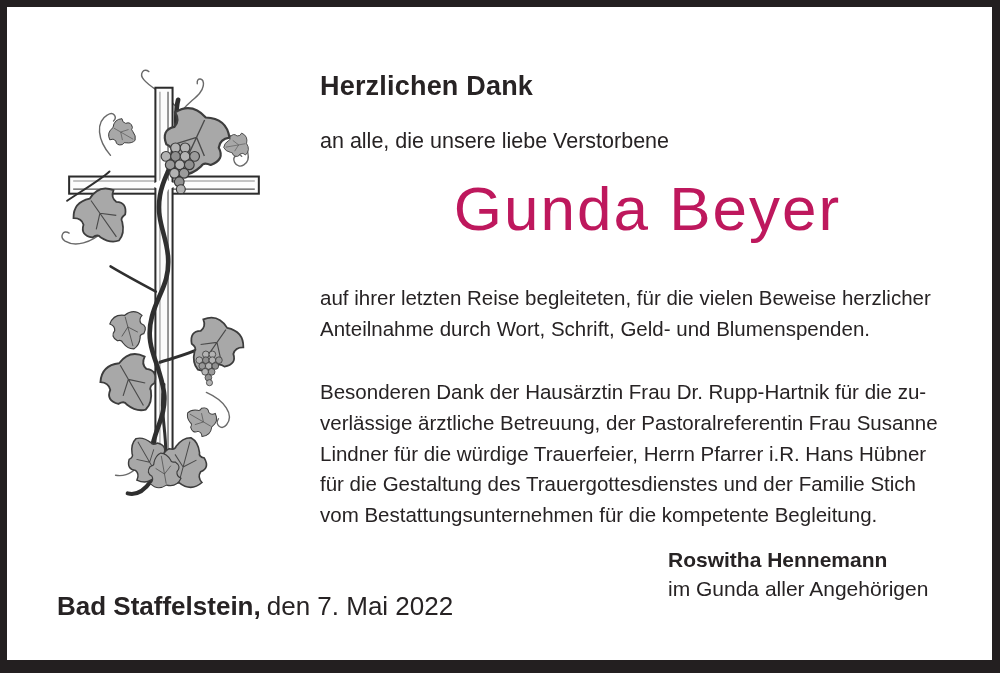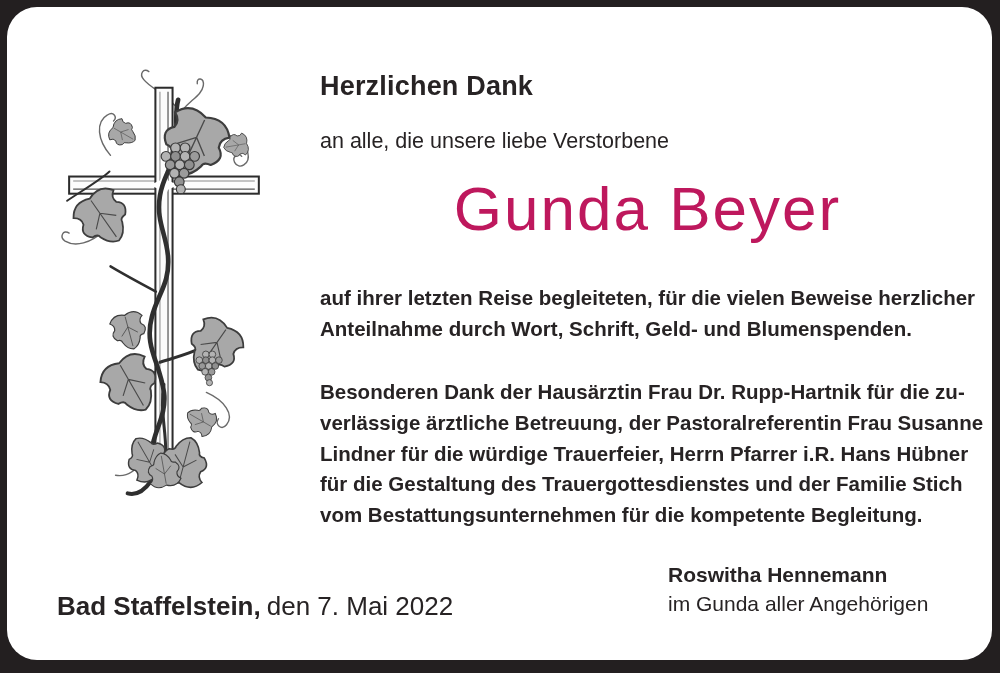--- a/index.html
+++ b/index.html
@@ -3,33 +3,32 @@
 <meta charset="utf-8">
 <style>
   html,body{margin:0;padding:0;background:#444;}
   .stage{
     position:relative;width:1000px;height:673px;background:#231f20;
     font-family:"Liberation Sans","DejaVu Sans",sans-serif;overflow:hidden;
   }
   .card{
     position:absolute;left:7px;top:7px;width:985px;height:653px;background:#ffffff;
     color:#272324;
-    border-radius:30px;
   }
   .illustration{position:absolute;left:48px;top:52px;width:222px;height:450px;}
   .heading{position:absolute;left:313px;top:64px;font-size:27px;font-weight:bold;letter-spacing:.2px;}
   .intro{position:absolute;left:313px;top:122px;font-size:21.5px;text-align:center;}
   .deceased-name{
     position:absolute;left:313px;top:166px;width:655px;text-align:center;
     font-size:62px;font-weight:400;letter-spacing:2px;color:#be185d;
   }
-  .para{position:absolute;left:313px;width:668px;font-size:20.5px;line-height:30.8px;white-space:pre-line;font-weight:bold;}
+  .para{position:absolute;left:313px;width:668px;font-size:20.5px;line-height:30.8px;white-space:pre-line;}
   .para1{top:276px;}
   .para2{top:370px;}
-  .sig{position:absolute;left:661px;top:553px;font-size:21px;line-height:29px;}
+  .sig{position:absolute;left:661px;top:538px;font-size:21px;line-height:29px;}
   .sig .sig-name{font-weight:bold;}
   .dateline{position:absolute;left:50px;top:584px;font-size:26px;}
   .dateline .place{font-weight:bold;}
   .dateline .date{margin-left:6px;}
 </style>
 </head>
 <body>
 
 <div class="stage">
   <div class="card">

